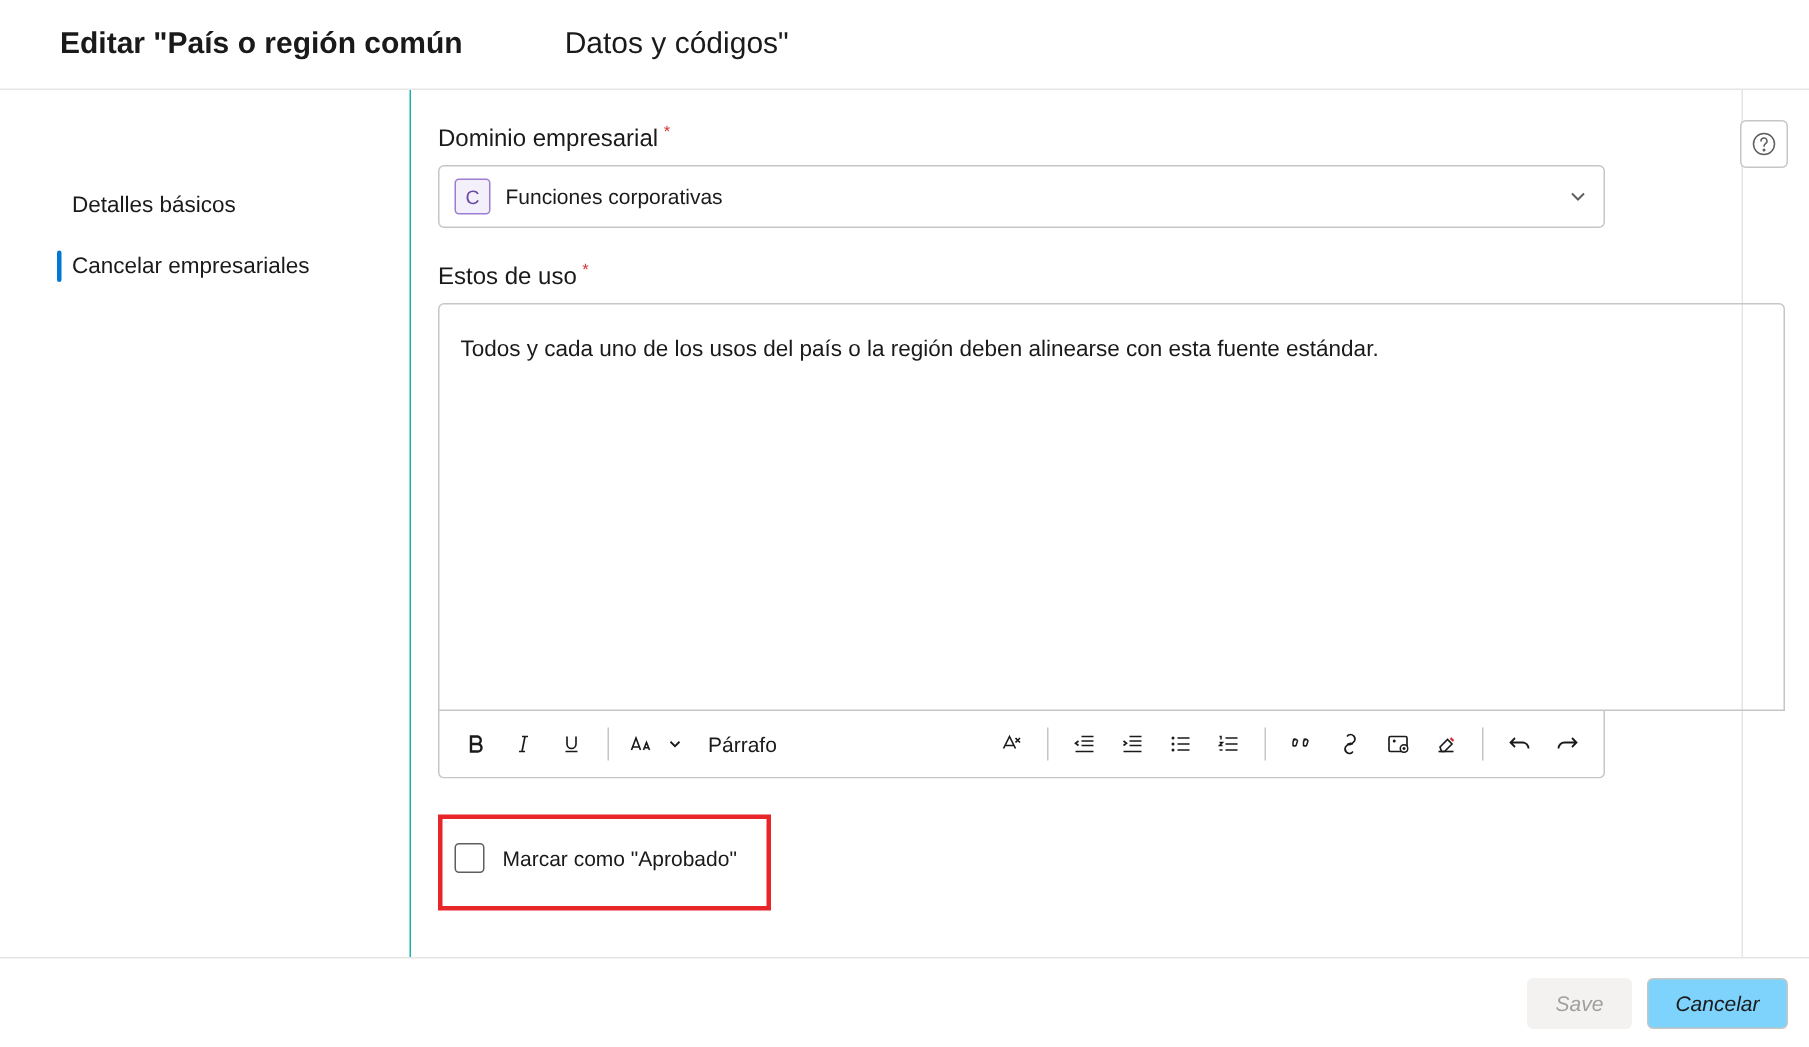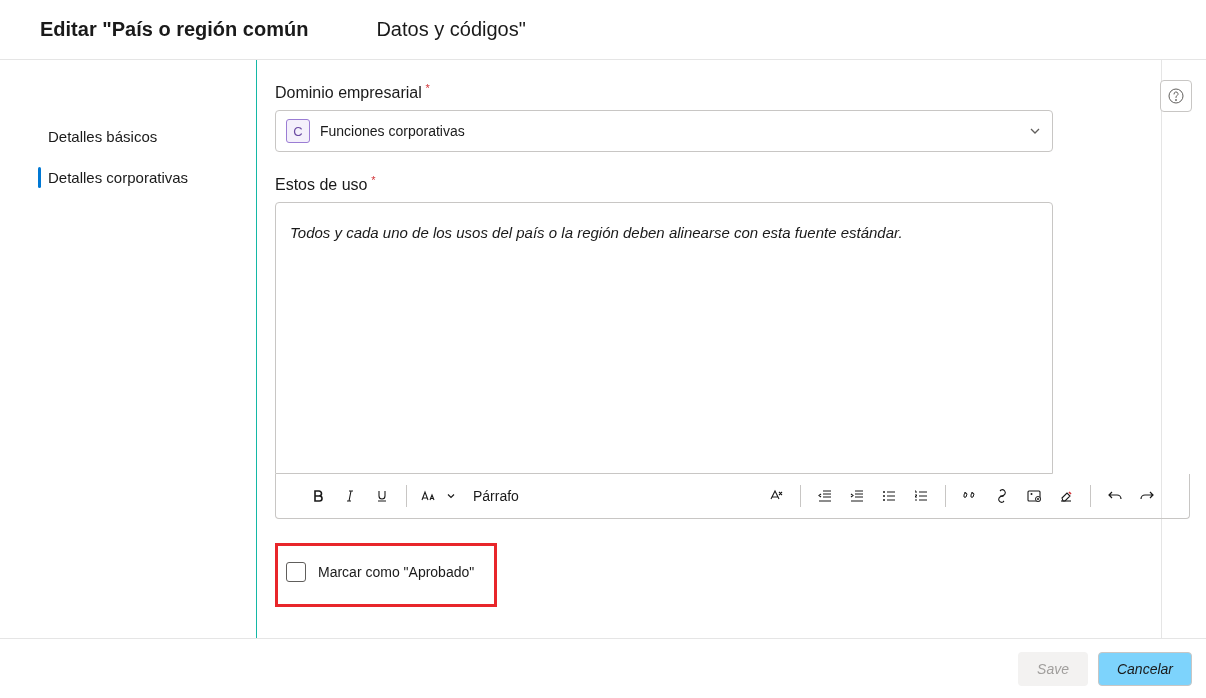--- a/index.html
+++ b/index.html
@@ -108,46 +108,45 @@
       flex: 1;
       font-size: 14px;
       color: #1a1a1a;
     }
     .dropdown-chevron {
       color: #605e5c;
     }
     .editor-box {
       border: 1px solid #c8c6c4;
       border-radius: 4px 4px 0 0;
-      width: 778px;
-      font-style: italic;
+      width: 898px;
     }
     .editor-content {
       padding: 18px 14px;
       min-height: 270px;
       font-size: 15px;
       color: #1a1a1a;
       line-height: 1.55;
     }
     .editor-content p {
       margin-bottom: 16px;
     }
     .editor-content .small-text {
       font-size: 13.5px;
       display: inline-block;
       margin-right: 42px;
     }
     .toolbar {
       border: 1px solid #c8c6c4;
       border-top: none;
       border-radius: 0 0 4px 4px;
-      width: 915px;
-      display: flex;
-      align-items: center;
-      padding: 8px 28px;
+      width: 778px;
+      display: flex;
+      align-items: center;
+      padding: 8px 10px;
       gap: 4px;
     }
     .tb-btn {
       width: 28px;
       height: 28px;
       display: flex;
       align-items: center;
       justify-content: center;
       cursor: pointer;
       color: #1a1a1a;
@@ -267,21 +266,21 @@
     <circle cx="8" cy="12" r="0.5" fill="#605e5c"></circle>
   </svg>
 </div>
 
 <div class="main">
   <div class="sidebar">
     <div class="sidebar-item">
       <span>Detalles básicos</span>
     </div>
     <div class="sidebar-item active">
-      <span>Detalles corporativas</span>
+      <span>Cancelar empresariales</span>
     </div>
   </div>
 
   <div class="content">
 
     <div class="field-label required">Dominio empresarial</div>
     <div class="dropdown">
       <div class="dropdown-badge">C</div>
       <div class="dropdown-text">Funciones corporativas</div>
       <div class="dropdown-chevron">

